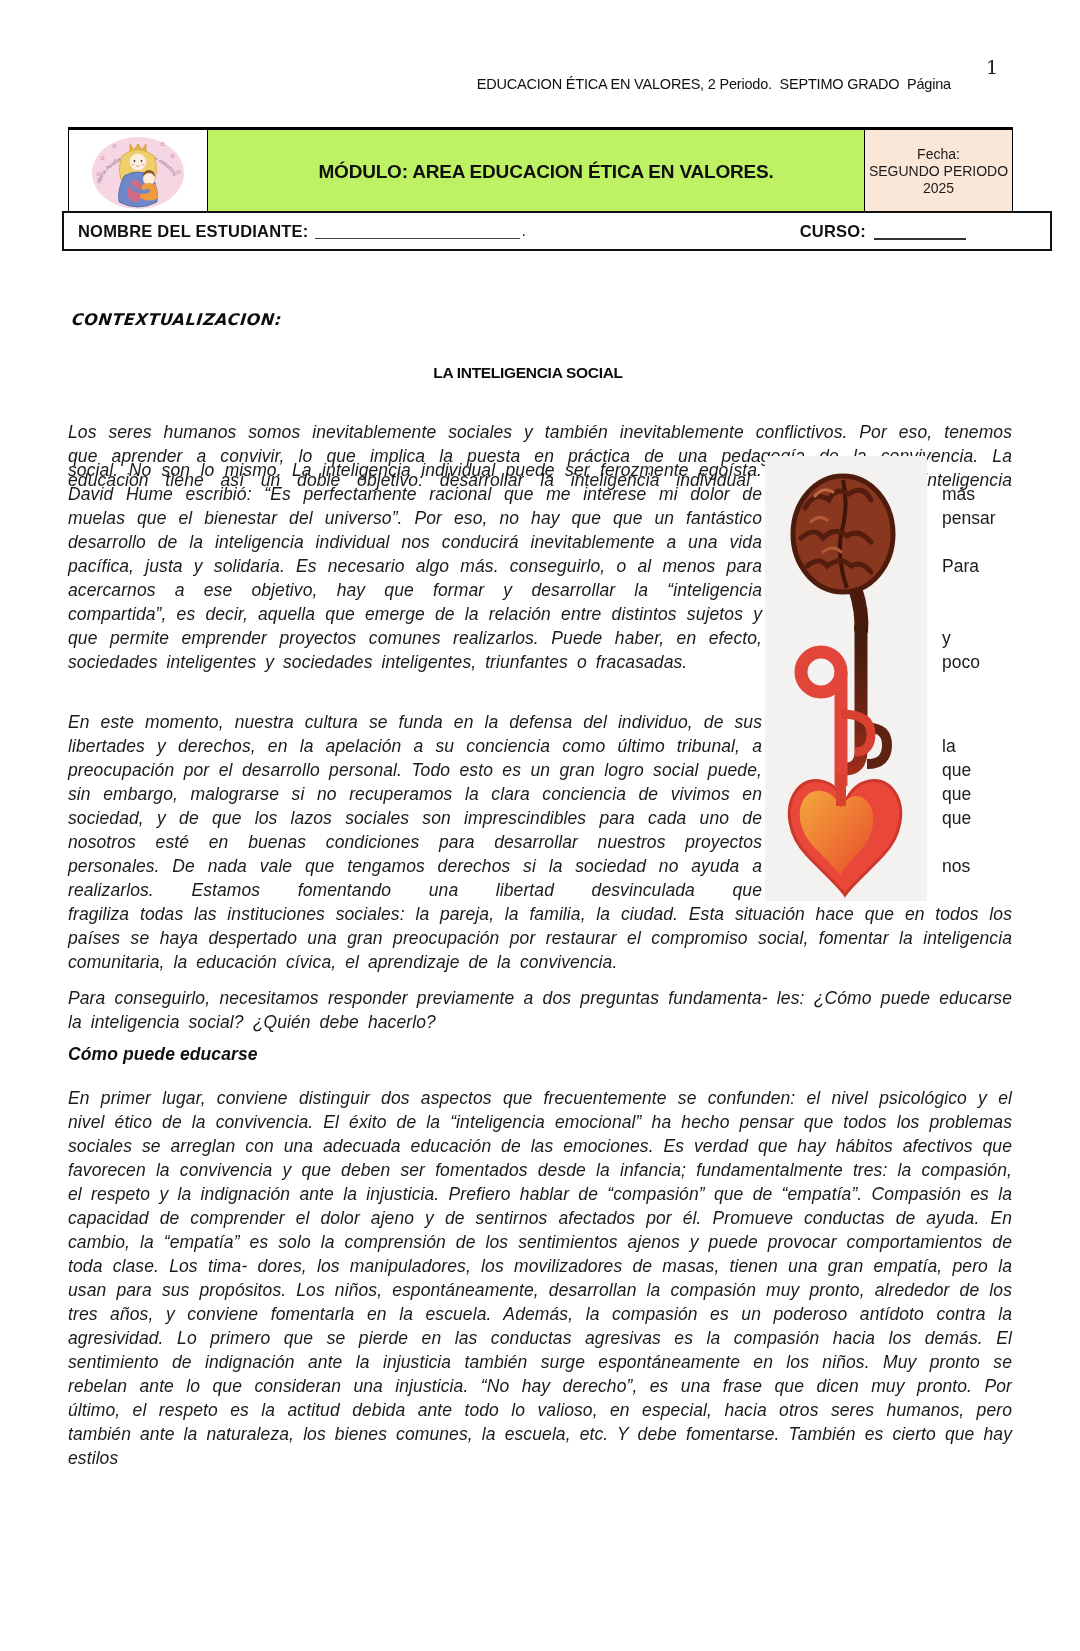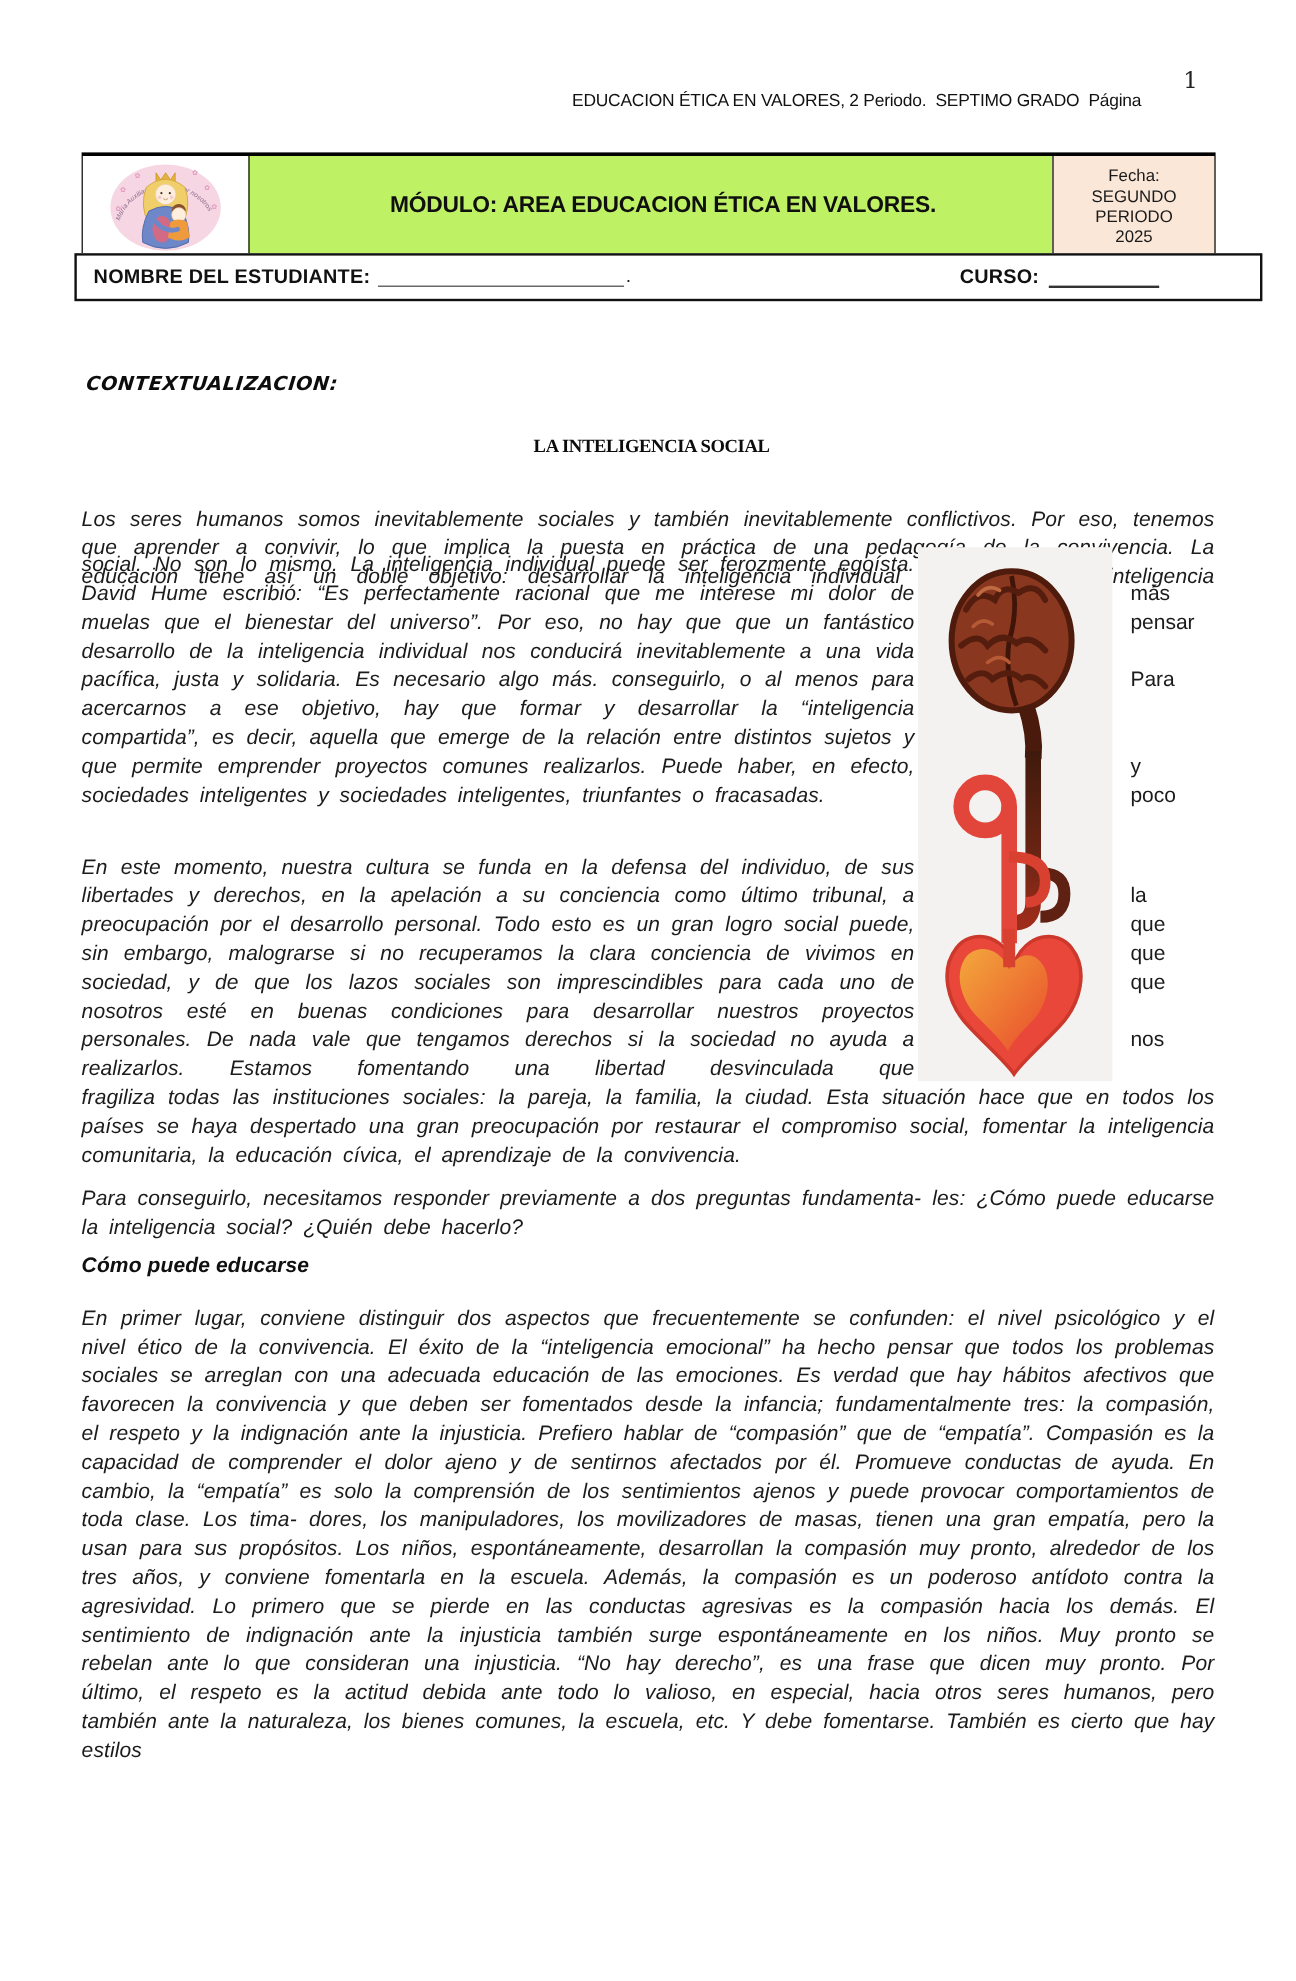--- a/index.html
+++ b/index.html
@@ -14,40 +14,40 @@
     color:#111;white-space:pre;
   }
   
   .module-table{position:absolute;left:68px;top:127px;width:945px;}
   .row1{display:flex;border-top:3px solid #000;border-bottom:1.5px solid #000;height:83px;}
   .cell{border-left:1.5px solid #000;box-sizing:border-box;background:#fff;}
   .cell:last-child{border-right:1.5px solid #000;}
   .logo-cell{width:139px;display:flex;align-items:center;justify-content:center;}
   .title-cell{flex:1;background:#bef264;display:flex;align-items:center;justify-content:center;padding-left:20px;}
   .module-title{font-weight:bold;font-size:19px;letter-spacing:-0.2px;color:#101010;}
-  .date-cell{width:136px;background:#fbe7d8;display:flex;flex-direction:column;align-items:center;justify-content:center;line-height:17px;font-size:14px;color:#1a1a1a;text-align:center;}
+  .date-cell{width:149px;background:#fbe7d8;display:flex;flex-direction:column;align-items:center;justify-content:center;line-height:17px;font-size:14px;color:#1a1a1a;text-align:center;}
   .student-box{
     position:absolute;left:62px;top:211px;width:990px;height:40px;background:#fff;
     border:2.5px solid #111;box-sizing:border-box;display:flex;align-items:center;padding:0 14px;
   }
   .student-label,.course-label{font-weight:bold;font-size:16.5px;letter-spacing:0.2px;color:#111;}
   .blank-line{display:inline-block;border-bottom:1.6px solid #444;height:15px;}
   .name-line{width:205px;margin-left:6px;}
   .dot{font-size:16px;margin-left:2px;}
   .course-label{margin-left:auto;}
   .course-line{width:92px;border-bottom:2.5px solid #333;margin-left:8px;margin-right:70px;}
   
   .section-label{
     position:absolute;left:72px;top:310px;
     font-family:"DejaVu Sans",sans-serif;font-weight:bold;font-style:italic;
     font-size:16px;letter-spacing:0.6px;transform:skewX(-6deg);color:#0d0d0d;
   }
   .article-title{
-    position:absolute;left:71px;top:364px;width:944px;text-align:center;
-    font-family:Liberation Serif, serif;font-weight:bold;font-size:15.5px;letter-spacing:-0.3px;color:#0c0c0c;
+    position:absolute;left:56px;top:364px;width:944px;text-align:center;
+    font-family:Liberation Sans, sans-serif;font-weight:bold;font-size:15.5px;letter-spacing:-0.3px;color:#0c0c0c;
   }
   .para{
     position:absolute;left:68px;width:944px;
     font-style:italic;font-size:17.5px;line-height:24px;
     letter-spacing:0.1px;word-spacing:4px;text-align:justify;color:#1b1b1b;
   }
   .narrow{width:694px;}
   .just-last{text-align-last:justify;}
   .p1a{top:372px;margin-top:48px;}
   .p1b{top:458px;}

